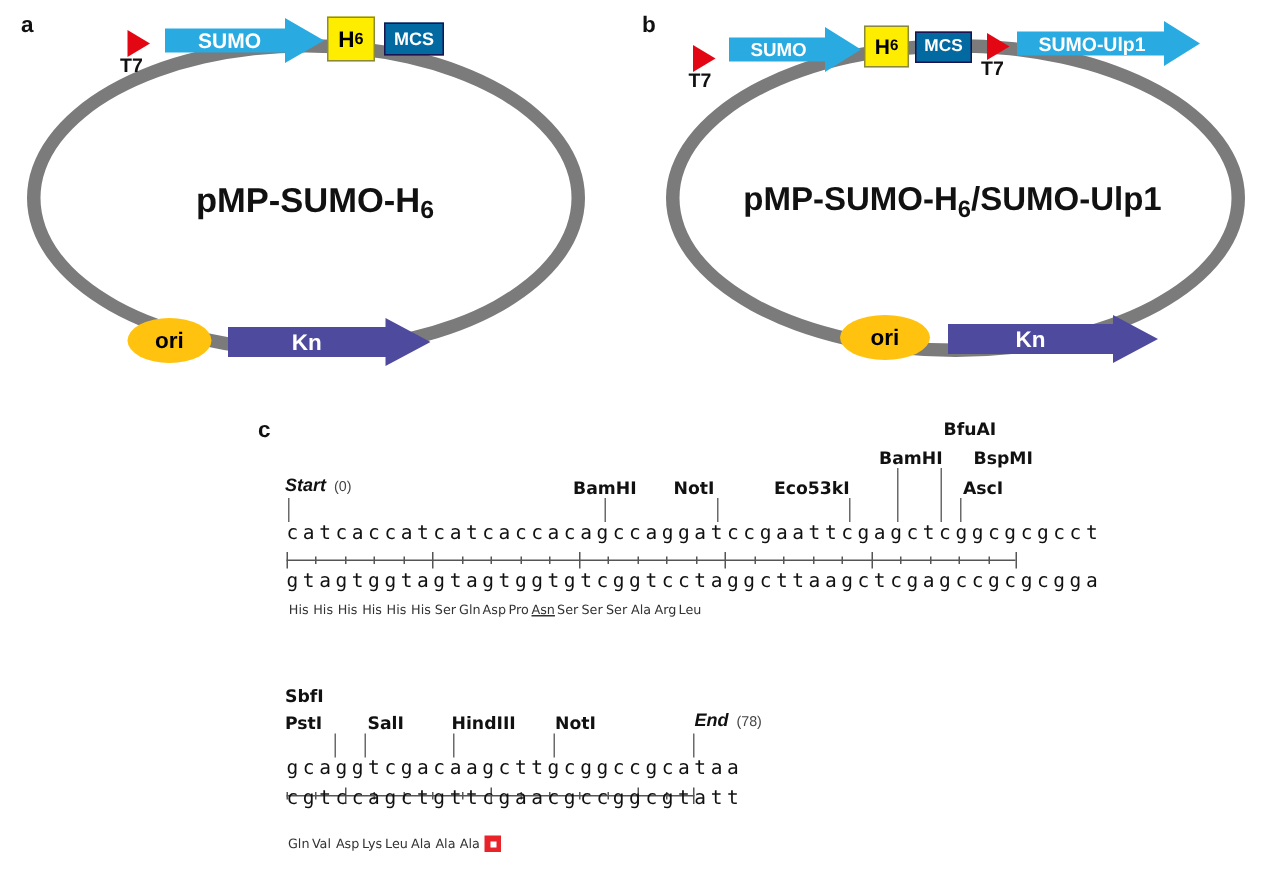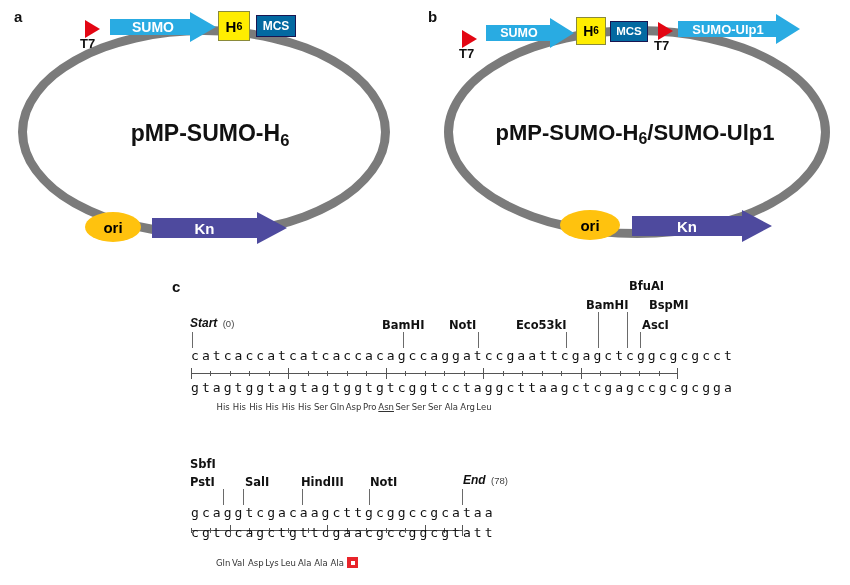--- a/index.html
+++ b/index.html
@@ -135,21 +135,21 @@
     position: absolute;
     left: 0; right: 0; top: 5px;
     height: 1px;
     background: #555;
   }
   .ruler .tk {
     position: absolute;
     width: 1px;
     background: #555;
   }
-  .aa-row { position: absolute; margin-left: 24px; }
+  .aa-row { position: absolute; }
   .aa {
     position: absolute;
     font-family: "DejaVu Sans", sans-serif;
     font-size: 8.5px;
     color: #333;
     white-space: nowrap;
     text-align: center;
   }
   .stop-box {
     position: absolute;

